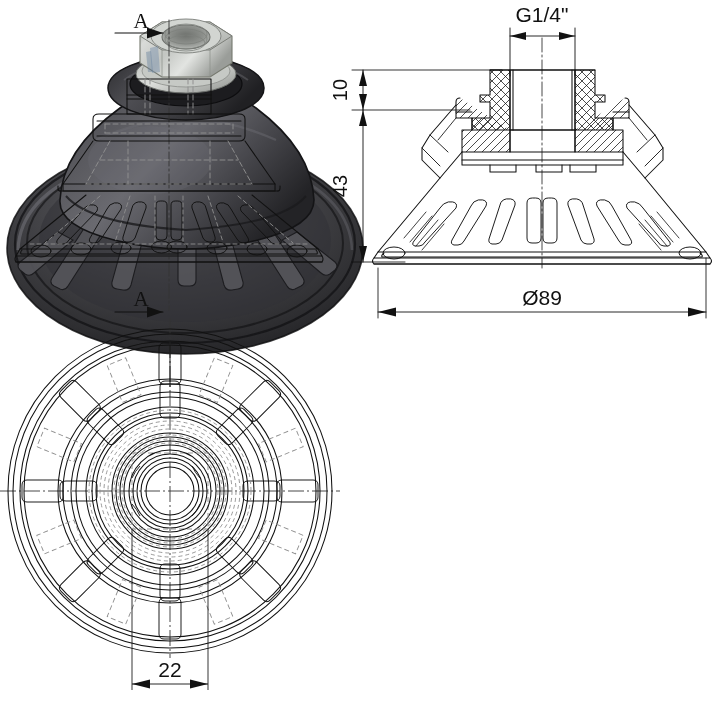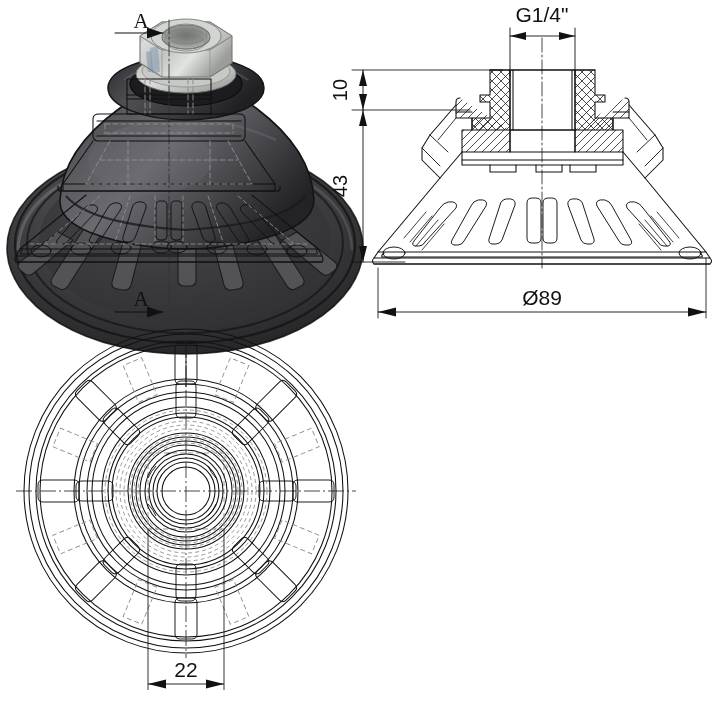--- a/index.html
+++ b/index.html
@@ -277,21 +277,21 @@
 
       </g>
 
       <text class="dimtext" x="212" y="22" font-size="21" text-anchor="middle">G1/4"</text>
       <text class="dimtext" x="17" y="90" font-size="20" text-anchor="middle" transform="rotate(-90 17 90)">10</text>
       <text class="dimtext" x="17" y="186" font-size="20" text-anchor="middle" transform="rotate(-90 17 186)">43</text>
       <text class="dimtext" x="212" y="305" font-size="21" text-anchor="middle">Ø89</text>
     </svg>
   </div>
 
-  <div class="view" style="left:16px; top:318px;">
+  <div class="view" style="left:0px; top:318px;">
     <svg width="350" height="389" viewBox="0 0 350 389">
       <g fill="none" stroke="#111111" stroke-width="1.05">
 
         <g stroke="#333333" stroke-width="0.9" stroke-dasharray="16 3 2 3">
           <line x1="170" y1="0" x2="170" y2="340"></line>
           <line x1="0" y1="173" x2="340" y2="173"></line>
         </g>
 
         <g>
           <circle cx="170" cy="173" r="162"></circle>

